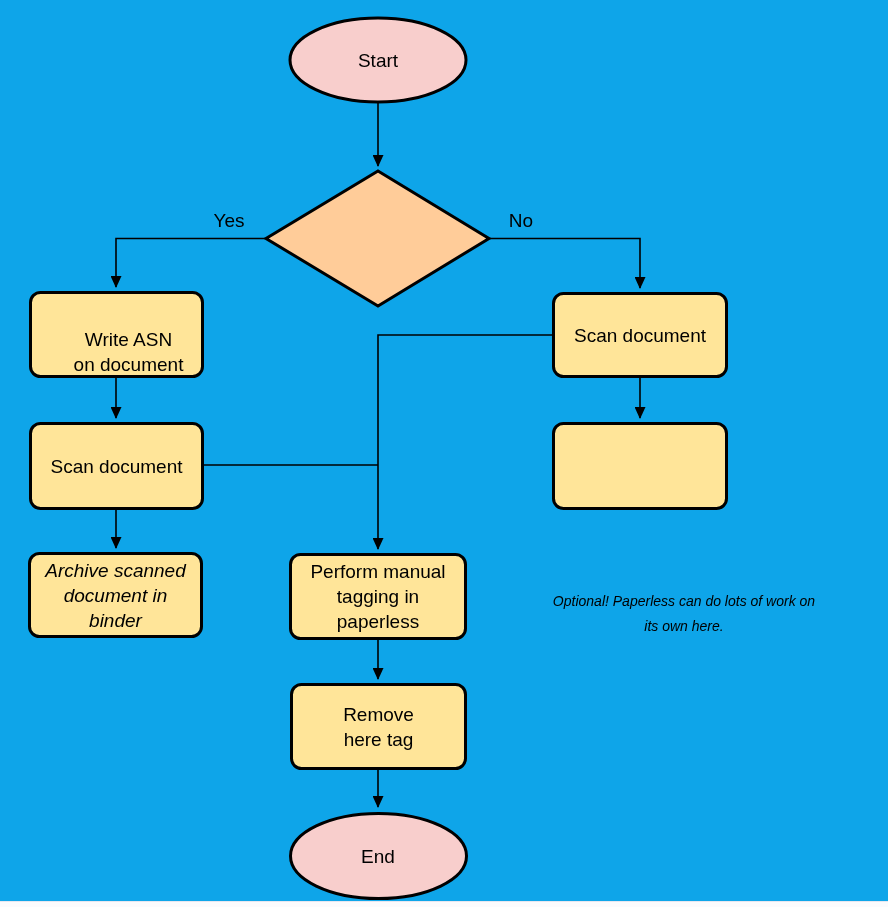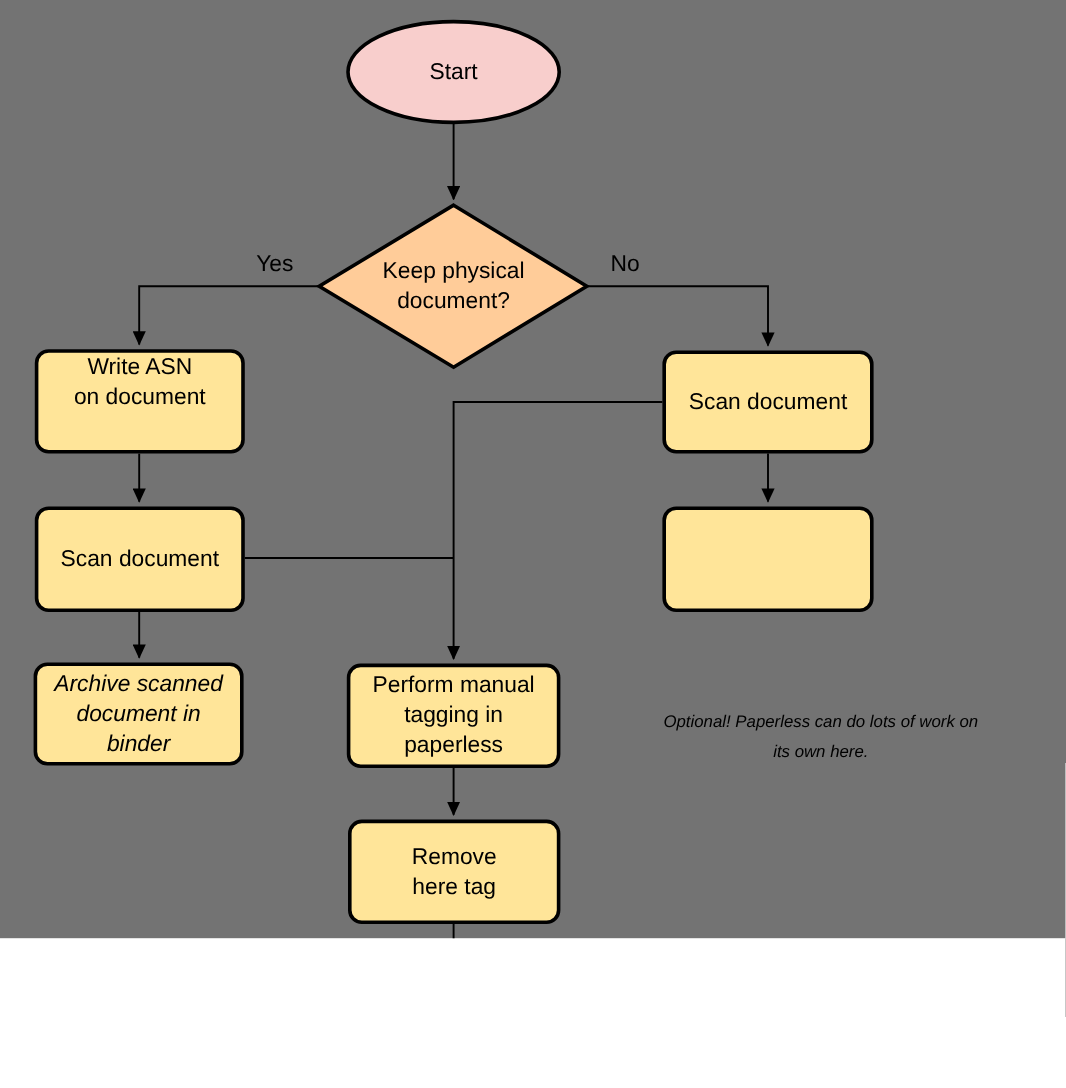--- a/index.html
+++ b/index.html
@@ -1,20 +1,20 @@
 <!DOCTYPE html>
 <html><head>
 <meta charset="utf-8">
 <style>
   html, body { margin: 0; padding: 0; background: #ffffff; }
   .canvas {
     position: relative;
     width: 888px;
-    height: 782px;
-    background: #737373;
+    height: 907px;
+    background: #0ea5e9;
     font-family: "Liberation Sans", sans-serif;
     overflow: hidden;
   }
   .gfx { position: absolute; left: 0; top: 0; }
   .edge {
     fill: none;
     stroke: #000000;
     stroke-width: 1.6px;
   }
   .shape {
@@ -57,21 +57,21 @@
     left: 0;
     top: 901px;
     width: 888px;
     height: 6px;
     background: #fbfbfd;
     border-top: 1px solid #e7e7f0;
   }
   
   .lbl-start        { left: 289px; top: 17px;  width: 178px; height: 86px; }
   .lbl-decision     { left: 278px; top: 195px; width: 200px; height: 88px; }
-  .lbl-write-asn    { left: 29px;  top: 275px; width: 175px; height: 87px; }
+  .lbl-write-asn    { left: 29px;  top: 308px; width: 175px; height: 87px; padding-left: 12px; }
   .lbl-scan-left    { left: 29px;  top: 422px; width: 175px; height: 88px; }
   .lbl-archive      { left: 28px;  top: 552px; width: 175px; height: 86px; font-style: italic; }
   .lbl-scan-right   { left: 552px; top: 292px; width: 176px; height: 86px; }
   .lbl-trash        { left: 552px; top: 422px; width: 176px; height: 88px; }
   .lbl-tagging      { left: 289px; top: 553px; width: 178px; height: 87px; }
   .lbl-remove       { left: 290px; top: 683px; width: 177px; height: 87px; }
   .lbl-end          { left: 289px; top: 812px; width: 178px; height: 88px; }
   .lbl-yes          { left: 199px; top: 209px; width: 60px;  height: 24px; }
   .lbl-no           { left: 491px; top: 209px; width: 60px;  height: 24px; }
 </style>
@@ -108,22 +108,20 @@
       <rect class="shape" x="29.5" y="553.5" width="172" height="83" rx="10" fill="#FFE599"></rect>
       <rect class="shape" x="553.5" y="293.5" width="173" height="83" rx="10" fill="#FFE599"></rect>
       <rect class="shape" x="553.5" y="423.5" width="173" height="85" rx="10" fill="#FFE599"></rect>
       <rect class="shape" x="290.5" y="554.5" width="175" height="84" rx="10" fill="#FFE599"></rect>
       <rect class="shape" x="291.5" y="684.5" width="174" height="84" rx="10" fill="#FFE599"></rect>
       <ellipse class="shape" cx="378.5" cy="856" rx="88" ry="42.5" fill="#F8CECC"></ellipse>
     </g>
   </svg>
 
   <div class="label lbl-start">Start</div>
-  <div class="label lbl-decision">Keep physical
-document?</div>
   <div class="label lbl-write-asn">Write ASN
 on document</div>
   <div class="label lbl-scan-left">Scan document</div>
   <div class="label lbl-archive">Archive scanned
 document in
 binder</div>
   <div class="label lbl-scan-right">Scan document</div>
   <div class="label lbl-tagging">Perform manual
 tagging in
 paperless</div>

